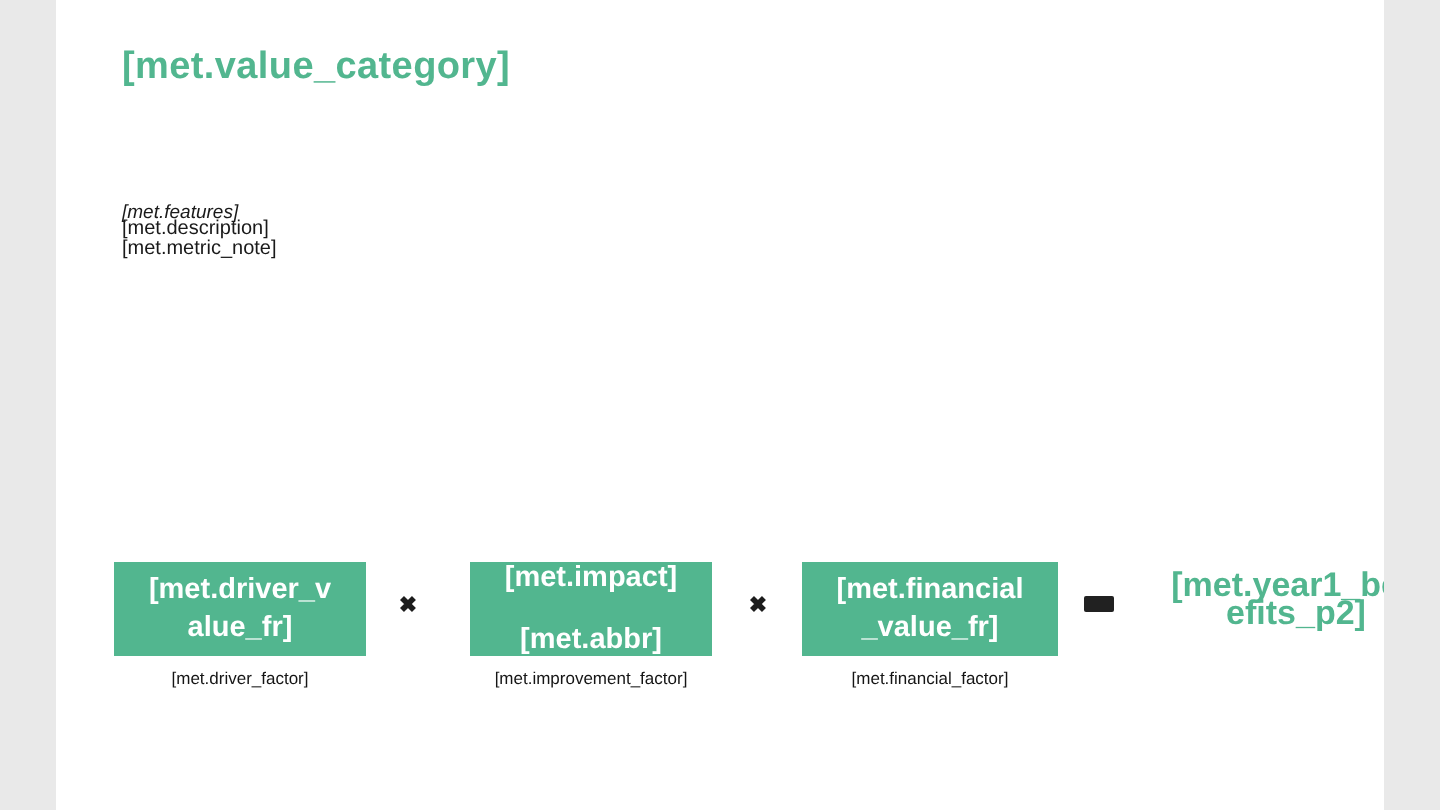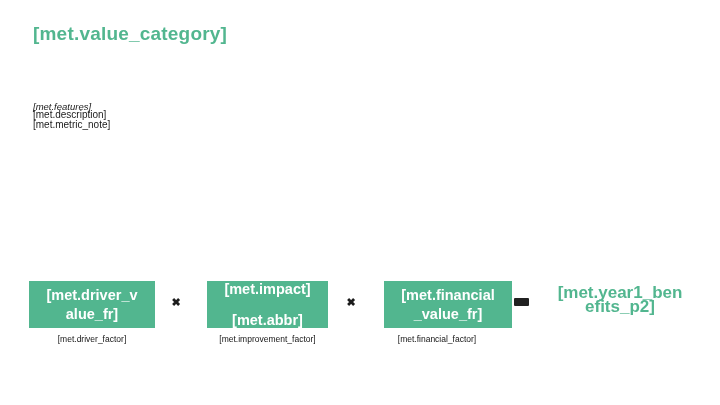--- a/index.html
+++ b/index.html
@@ -1,18 +1,18 @@
 <!DOCTYPE html>
 <html><head>
 <meta charset="utf-8">
 <style>
   html, body { margin: 0; padding: 0; background: #e9e9e9; }
   .slide {
     position: relative;
-    width: 720px;
+    width: 664px;
     height: 405px;
     background: #ffffff;
     font-family: "Liberation Sans", sans-serif;
     overflow: hidden;
     margin: 0 auto;
   }
   .abs { position: absolute; }
 
   
   .value-category {
@@ -50,21 +50,21 @@
     display: flex;
     flex-direction: column;
     justify-content: center;
     overflow-wrap: anywhere;
     word-break: normal;
     padding: 16px;
     box-sizing: border-box;
   }
   .box-driver    { left: 29px;  top: 281px; width: 126px; height: 47px; }
   .box-impact    { left: 207px; top: 281px; width: 121px; height: 47px; gap: 12px; }
-  .box-financial { left: 384px; top: 281px; width: 128px; height: 47px; }
+  .box-financial { left: 373px; top: 281px; width: 128px; height: 47px; }
 
   .mult-sign {
     font-size: 11px;
     font-weight: bold;
     color: #1c1c1c;
     width: 18px;
     text-align: center;
     top: 296px;
   }
   .mult-1 { left: 167px; }

